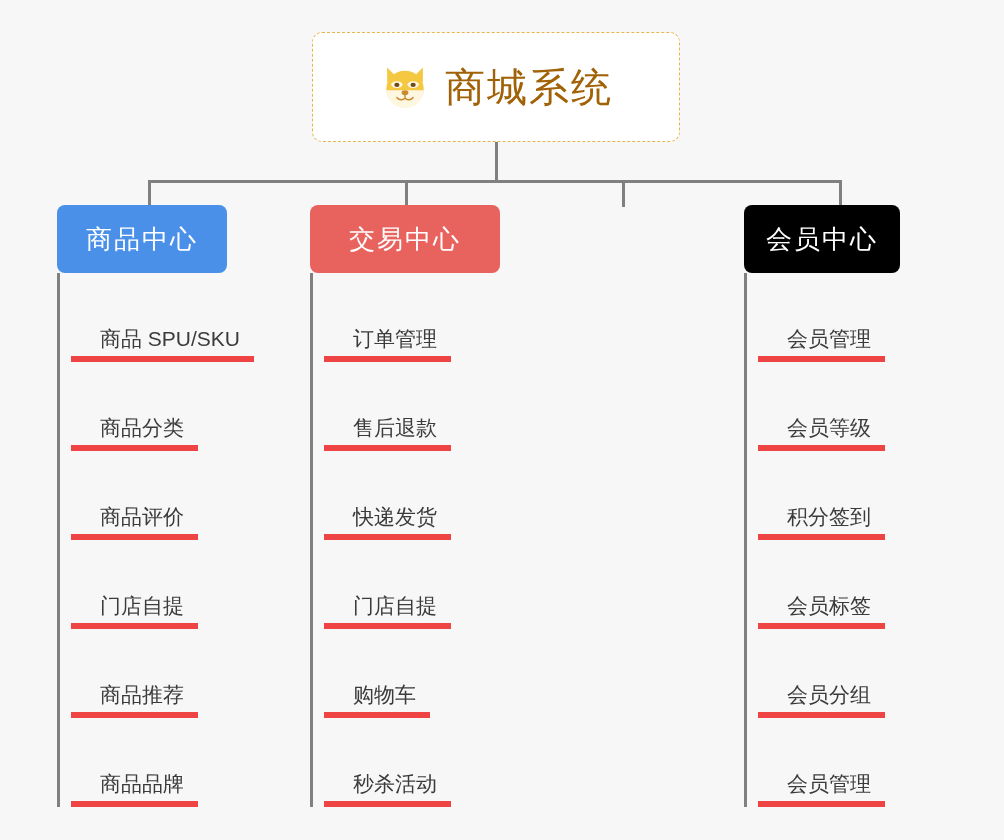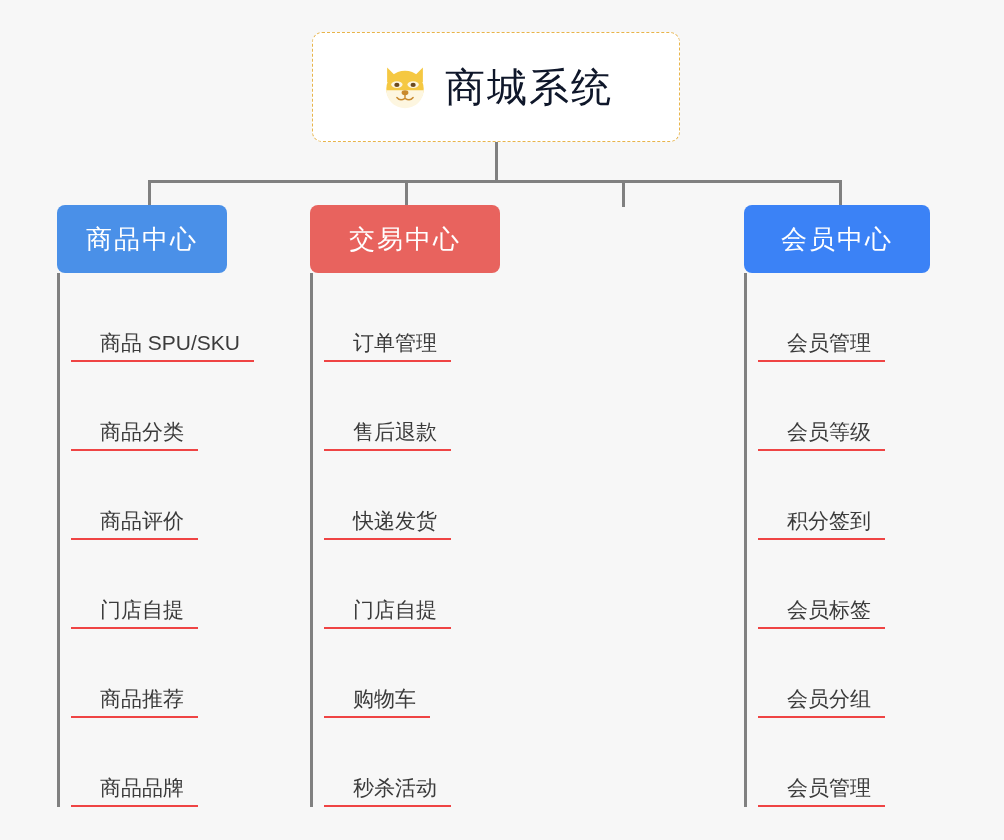--- a/index.html
+++ b/index.html
@@ -86,21 +86,21 @@
     align-items: flex-end;
     height: 89px;
     box-sizing: border-box;
   }
   .sub-label {
     display: inline-block;
     font-size: 21px;
     color: #3b3b3b;
     white-space: nowrap;
     padding: 0 14px 6px 29px;
-    border-bottom: 2px solid #ef4444;
+    border-bottom: 6px solid #ef4444;
     line-height: 1.1;
   }
 </style>
 </head>
 <body style="background: rgb(247, 247, 247);">
 
 <div id="mindmap">
 
   <div class="root-node" style="border-color: rgb(232, 180, 74);">
     <span class="root-emoji">
@@ -110,21 +110,21 @@
         <ellipse cx="32" cy="34" rx="23" ry="22" fill="#f5c842"></ellipse>
         <path d="M9 36 a23 22 0 0 0 46 0 Z" fill="#fdf6e0"></path>
         <ellipse cx="22" cy="29" rx="7" ry="4.2" fill="#fdf6e0"></ellipse>
         <ellipse cx="42" cy="29" rx="7" ry="4.2" fill="#fdf6e0"></ellipse>
         <ellipse cx="22" cy="29.5" rx="3.2" ry="2.6" fill="#6b4a1e"></ellipse>
         <ellipse cx="42" cy="29.5" rx="3.2" ry="2.6" fill="#6b4a1e"></ellipse>
         <ellipse cx="32" cy="39" rx="4.2" ry="3" fill="#c98a2e"></ellipse>
         <path d="M32 42 L32 46 M32 46 q-6 4 -10 -1 M32 46 q6 4 10 -1" stroke="#c98a2e" stroke-width="1.8" fill="none" stroke-linecap="round"></path>
       </svg>
     </span>
-    <span class="root-title" style="color: #0f172a;">商城系统</span>
+    <span class="root-title" style="color: #a16207;">商城系统</span>
   </div>
 
   <div class="conn conn-v" style="left: 495px; top: 142px; height: 40px; background: rgb(128, 128, 128);"></div>
 
   <div class="conn conn-h" style="left: 148px; top: 180px; width: 694px; background: rgb(128, 128, 128);"></div>
 
   <div class="conn conn-v" style="left: 148px; top: 180px; height: 27px; background: rgb(128, 128, 128);"></div>
   <div class="conn conn-v" style="left: 405px; top: 180px; height: 27px; background: rgb(128, 128, 128);"></div>
   <div class="conn conn-v" style="left: 622px; top: 180px; height: 27px; background: rgb(128, 128, 128);"></div>
   <div class="conn conn-v" style="left: 839px; top: 180px; height: 27px; background: rgb(128, 128, 128);"></div>
@@ -172,21 +172,21 @@
           <span class="sub-label">购物车</span>
         </div>
       <div class="sub-item">
           <span class="sub-label">秒杀活动</span>
         </div>
     </div>
   </div>
 
 
   <div class="column" style="left:744px; width:250px;">
-    <div class="cat-box" style="width:186px; background:#3b82f6;">会员中心</div>
+    <div class="cat-box" style="width:156px; background:#000000;">会员中心</div>
     <div class="sub-list">
       <div class="sub-item">
           <span class="sub-label">会员管理</span>
         </div>
       <div class="sub-item">
           <span class="sub-label">会员等级</span>
         </div>
       <div class="sub-item">
           <span class="sub-label">积分签到</span>
         </div>

